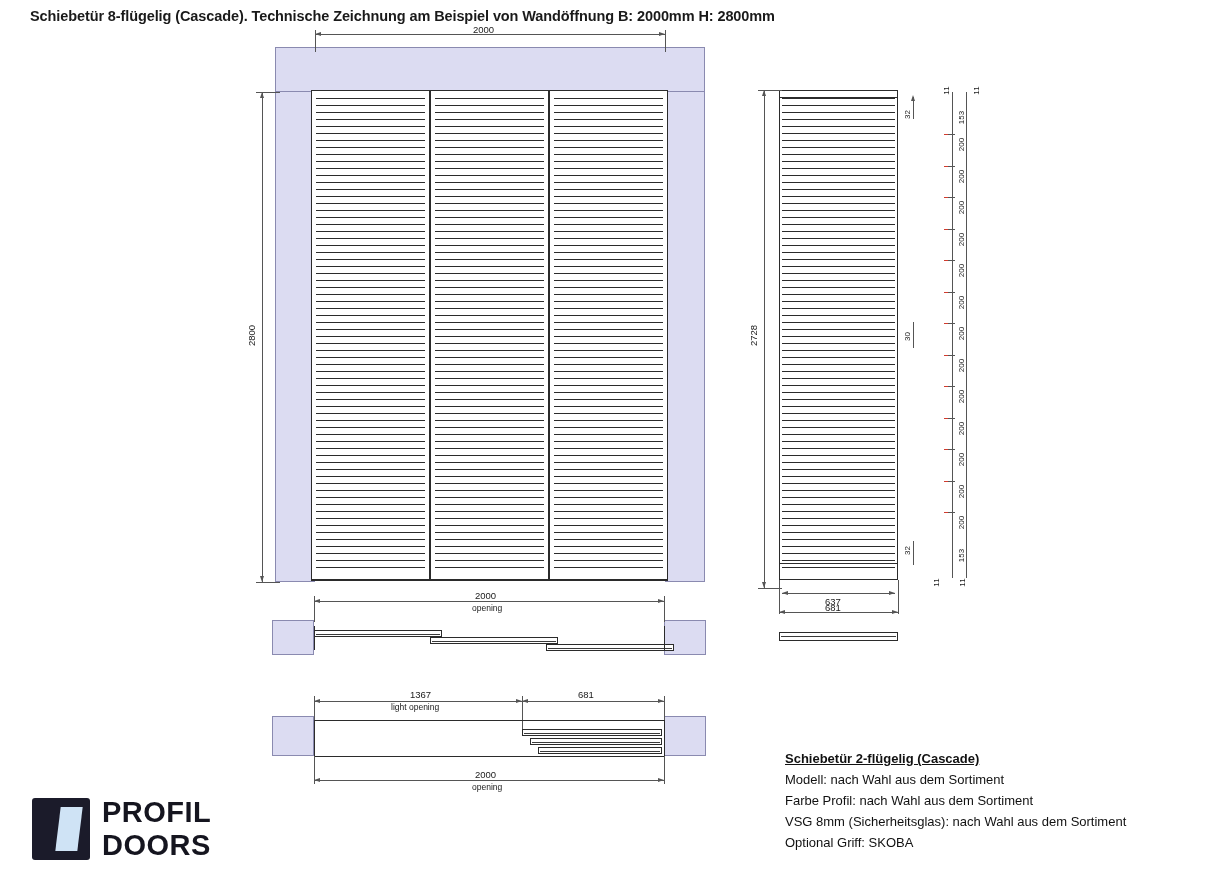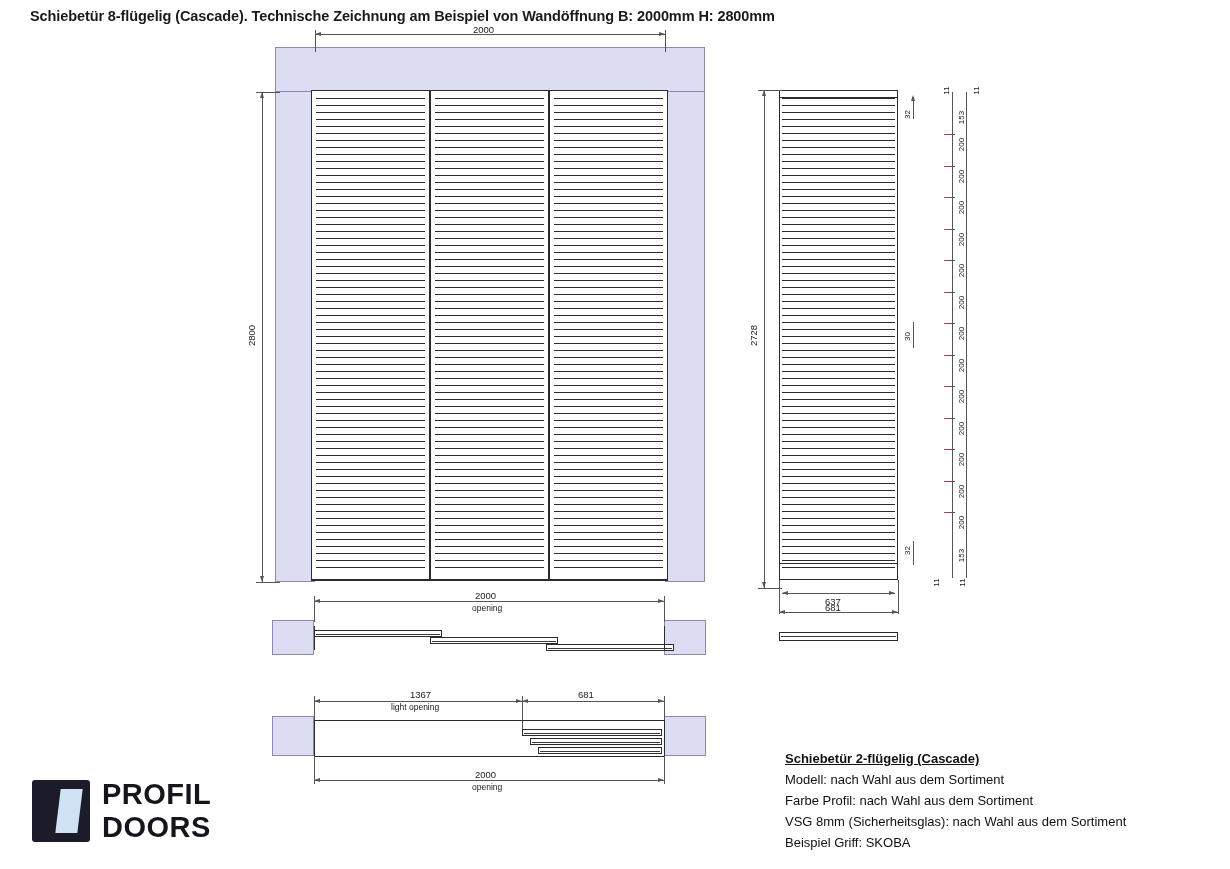--- a/index.html
+++ b/index.html
@@ -107,21 +107,21 @@
     color: #111;
   }
   .spec .hd {
     font-weight: bold;
     text-decoration: underline;
   }
   
   .logo {
     position: absolute;
     left: 32px;
-    top: 778px;
+    top: 796px;
     width: 230px;
     height: 72px;
   }
   .logo .mark {
     position: absolute;
     left: 0; top: 2px;
     width: 58px; height: 62px;
     background: #1b1b2a;
     border-radius: 3px;
   }
@@ -333,21 +333,21 @@
   <div class="dimtext" style="left:475px; top:769px;">2000</div>
   <div class="dimtext ital" style="left:472px; top:782px;">opening</div>
 
 </div>
 
 <div class="spec">
   <div class="hd">Schiebetür 2-flügelig (Cascade)</div>
   <div>Modell: nach Wahl aus dem Sortiment</div>
   <div>Farbe Profil: nach Wahl aus dem Sortiment</div>
   <div>VSG 8mm (Sicherheitsglas): nach Wahl aus dem Sortiment</div>
-  <div>Beispiel Griff: SKOBA</div>
+  <div>Optional Griff: SKOBA</div>
 </div>
 
 <div class="logo">
   <div class="mark">
     <div class="inner"></div>
     <div class="inner2"></div>
   </div>
   <div class="txt">
     <div>PROFIL</div>
     <div>DOORS</div>

